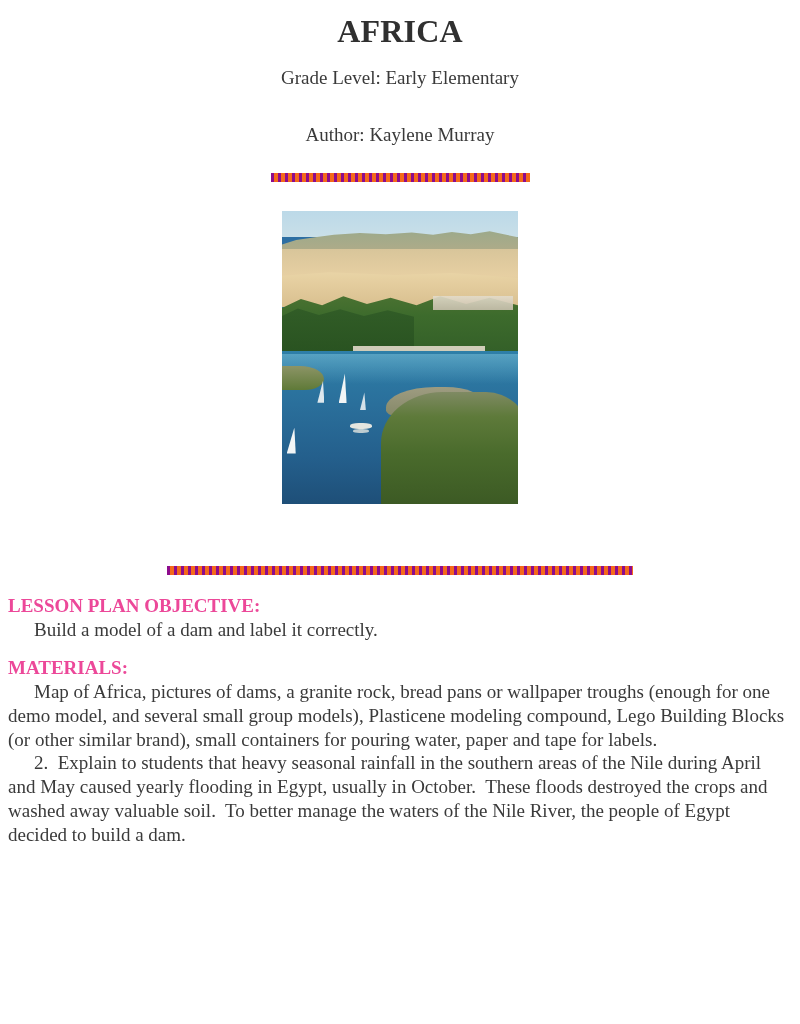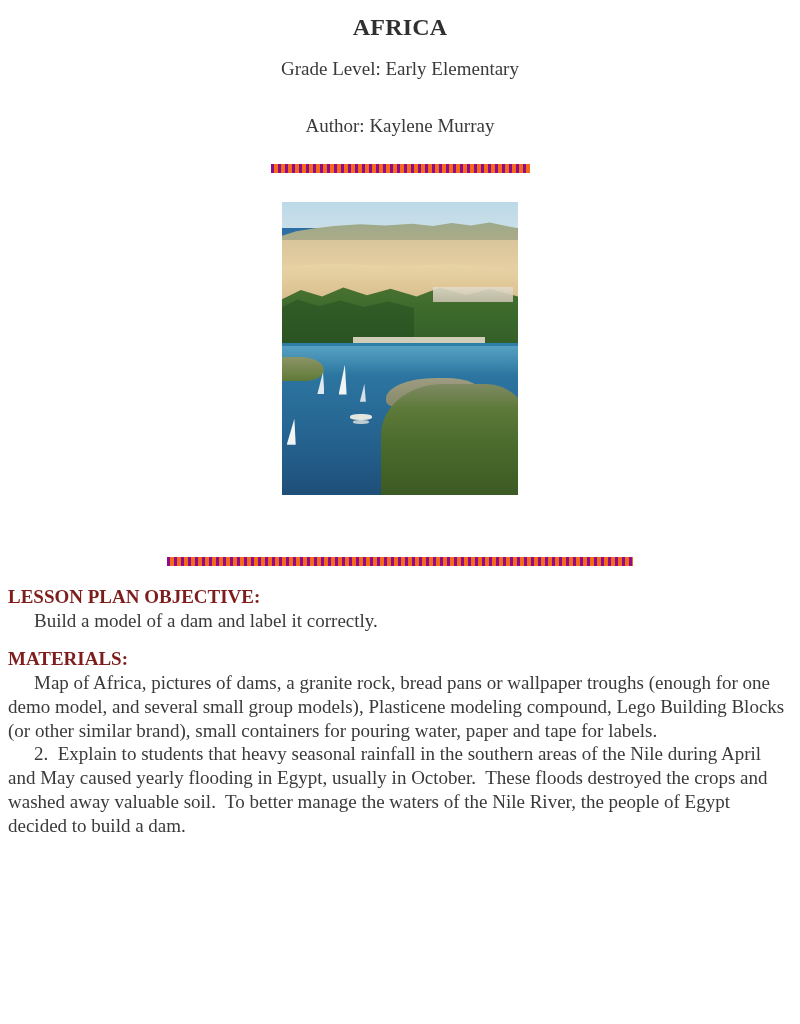--- a/index.html
+++ b/index.html
@@ -17,21 +17,21 @@
   }
   .page {
     padding: 0 8px;
     box-sizing: border-box;
     width: 800px;
   }
 
   
   .title-h1 {
     text-align: center;
-    font-size: 24px;
+    font-size: 32px;
     font-weight: bold;
     line-height: 1.1;
     margin: 14px 0 0 0;
     color: #303030;
     letter-spacing: 0.2px;
   }
   .title-h2 {
     text-align: center;
     font-size: 32px;
     font-weight: bold;
@@ -202,21 +202,21 @@
     text-decoration: underline;
     cursor: pointer;
   }
 
   
   .sec-head {
     font-weight: bold;
     font-size: 19px;
     line-height: 1.25;
     margin: 15px 0 0 0;
-    color: #7f1d1d;
+    color: #ec4899;
   }
   .para {
     font-size: 19px;
     line-height: 1.25;
     margin: 0;
     color: #3a3a3a;
     white-space: pre-wrap;
   }
   .para.indent {
     text-indent: 26px;

